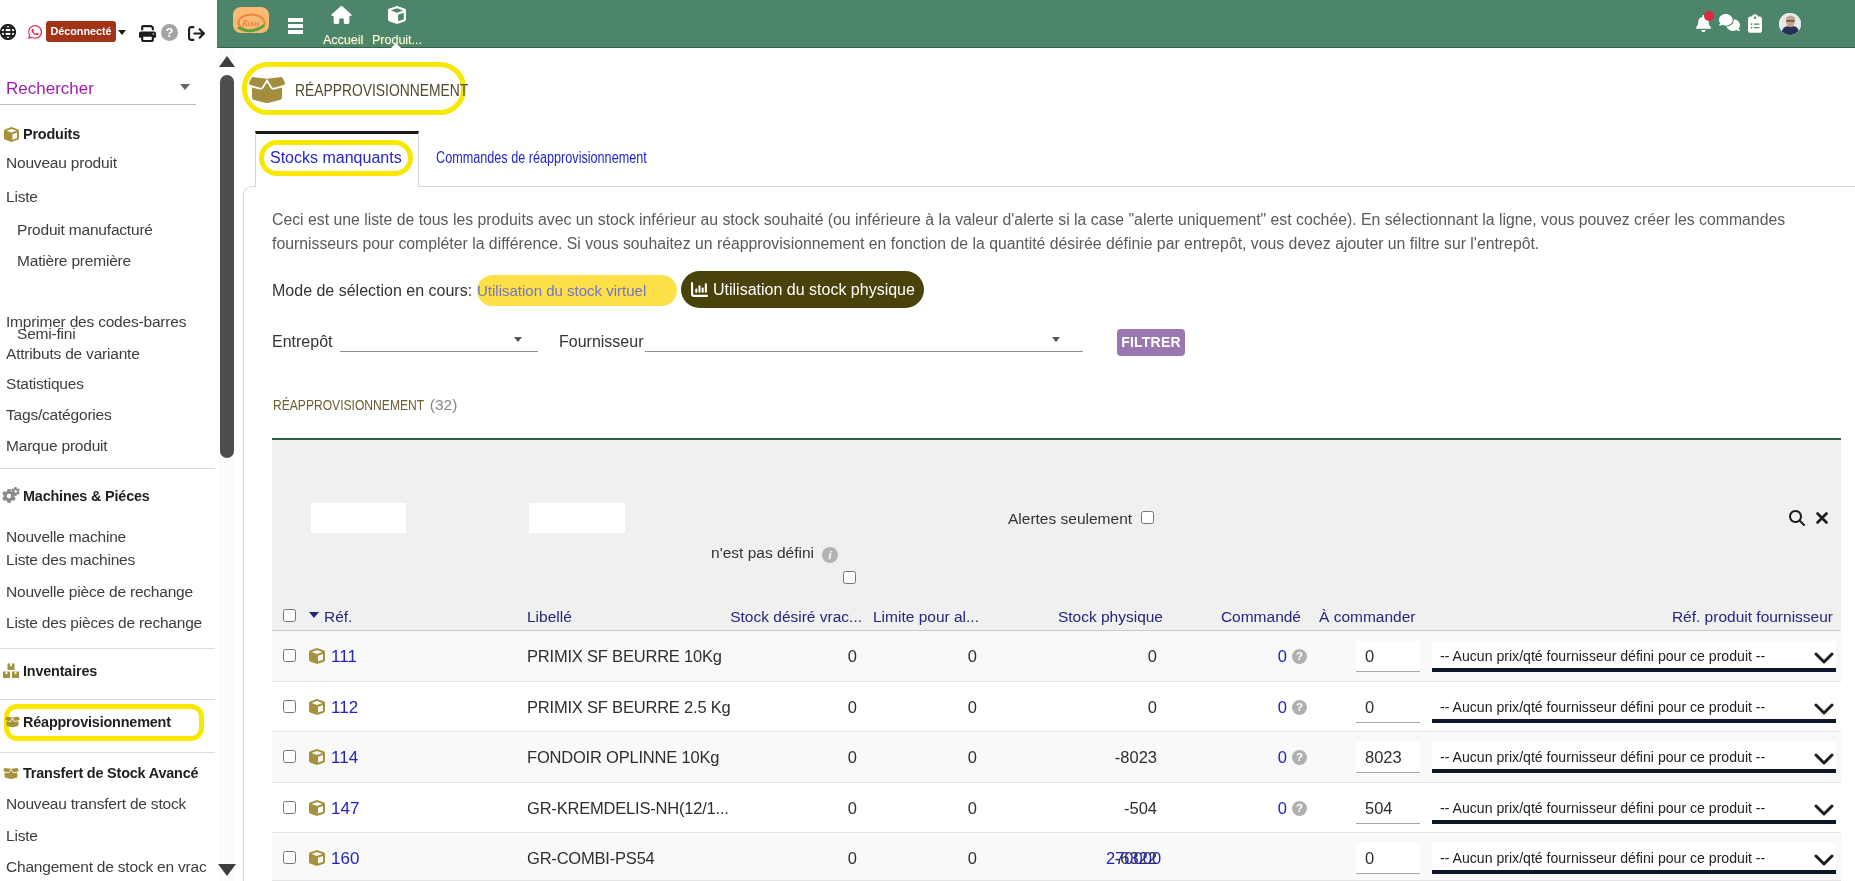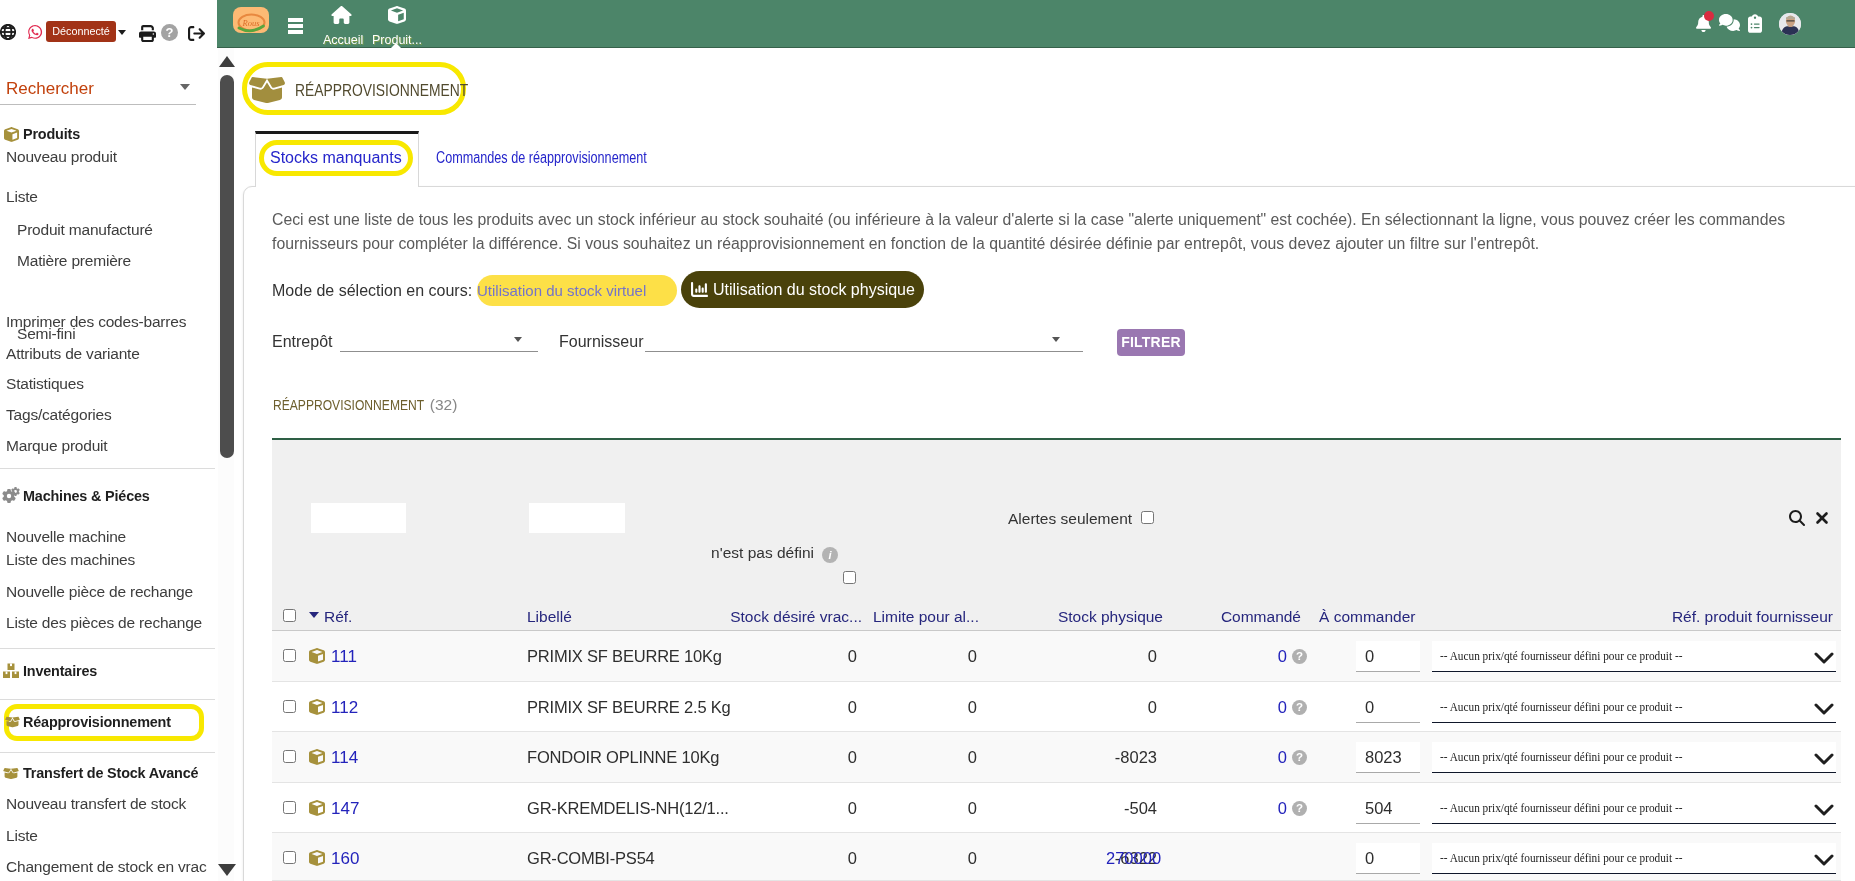--- a/index.html
+++ b/index.html
@@ -27,42 +27,42 @@
   border-right:4.5px solid transparent; border-top:5.5px solid #555; }
 
 .th { position:absolute; color:#26267d; font-size:15.5px; white-space:nowrap; }
 .cb { position:absolute; width:13px; height:13px; border:1px solid #767676;
   border-radius:2.5px; background:#fff; }
 .num { position:absolute; color:#2e2e2e; font-size:16.5px; white-space:nowrap; }
 .blue { color:#2323bb; }
 .qinput { position:absolute; width:64px; height:31px; background:#fff;
   border:none; border-bottom:1px solid #a9a9a9; font-size:16.5px; color:#2e2e2e; padding-left:9px; }
 .qsel { position:absolute; width:404px; height:31px; background:#fff;
-  border-bottom:1px solid #0f172a; font-size:12px; color:#222; line-height:30px;
-  padding-left:8px; white-space:nowrap;font-family:Liberation Serif, serif;}
+  border-bottom:4px solid #0f172a; font-size:15px; color:#222; line-height:30px;
+  padding-left:8px; white-space:nowrap;}
 .qm { position:absolute; width:15px; height:15px; border-radius:50%; background:#b0b0b0;
   color:#fff; font-size:11.5px; font-weight:bold; text-align:center; line-height:15px; }
 </style>
 </head>
 <body>
 <div id="page">
 
 <svg class="abs" style="left:0;top:24px" width="16" height="16" viewBox="0 0 512 512">
  <g fill="none" stroke="#1c1c1c" stroke-width="58">
   <circle cx="256" cy="256" r="230"></circle>
   <ellipse cx="256" cy="256" rx="110" ry="230"></ellipse>
   <line x1="26" y1="256" x2="486" y2="256"></line>
   <line x1="60" y1="130" x2="452" y2="130"></line>
   <line x1="60" y1="382" x2="452" y2="382"></line>
  </g>
 </svg>
 <svg class="abs" style="left:27px;top:24px" width="16" height="16" viewBox="0 0 448 512">
  <path fill="#e12a50" d="M380.9 97.1C339 55.1 283.2 32 224.9 32c-120.7 0-218.9 98.2-218.9 218.9 0 38.6 10.1 76.3 29.2 109.5L4 480l122.8-32.2c32 17.5 68.1 26.7 104.9 26.7h.1c120.6 0 219.4-98.2 219.4-218.9 0-58.5-22.7-113.5-64.3-155.5zM224.9 438.6c-32.8 0-65-8.8-93-25.5l-6.7-4-69.8 18.3L74 359.2l-4.4-7c-18.3-29.1-28-62.8-28-97.3 0-100.9 82.1-183 183.1-183 48.9 0 94.9 19.1 129.4 53.6 34.6 34.6 53.7 80.6 53.6 129.5 0 101-82.1 183-182.8 183zm100.5-137.1c-5.5-2.8-32.6-16.1-37.6-17.9-5-1.9-8.7-2.8-12.4 2.8-3.7 5.5-14.2 17.9-17.4 21.6-3.2 3.7-6.4 4.2-11.9 1.4-32.6-16.3-54-29.1-75.5-66-5.7-9.8 5.7-9.1 16.3-30.3 1.8-3.7.9-6.9-.5-9.7-1.4-2.8-12.4-29.9-17-40.9-4.5-10.7-9-9.3-12.4-9.5-3.2-.2-6.9-.2-10.6-.2-3.7 0-9.7 1.4-14.8 6.9-5 5.5-19.4 19-19.4 46.3 0 27.3 19.9 53.7 22.6 57.4 2.8 3.7 39.1 59.7 94.8 83.8 35.2 15.2 49 16.5 66.6 13.9 10.7-1.6 32.6-13.3 37.2-26.2 4.6-12.9 4.6-24 3.2-26.2-1.3-2.4-5-3.8-10.5-6.6z"></path>
 </svg>
-<div class="abs" style="left:46px;top:21px;width:70px;height:21px;background:#a23317;border-radius:3px;color:#fff;font-size:10.8px;font-weight:normal;text-align:center;line-height:21px;">Déconnecté</div>
+<div class="abs" style="left:46px;top:21px;width:70px;height:21px;background:#a23317;border-radius:3px;color:#fff;font-size:10.8px;font-weight:bold;text-align:center;line-height:21px;">Déconnecté</div>
 <div class="abs" style="left:118px;top:30px;width:0;height:0;border-left:4px solid transparent;border-right:4px solid transparent;border-top:5px solid #1c1c1c;"></div>
 <svg class="abs" style="left:139px;top:25px" width="17" height="17" viewBox="0 0 512 512">
  <path fill="#1c1c1c" d="M128 0C92.7 0 64 28.7 64 64v96h64V64H354.7L384 93.3V160h64V93.3c0-17-6.7-33.3-18.7-45.3L400 18.7C388 6.7 371.7 0 354.7 0H128zM384 352v32 64H128V384 368 352H384zm64 32h32c17.7 0 32-14.3 32-32V256c0-35.3-28.7-64-64-64H64c-35.3 0-64 28.7-64 64v96c0 17.7 14.3 32 32 32H64v64c0 35.3 28.7 64 64 64H384c35.3 0 64-28.7 64-64V384zM432 248a24 24 0 1 1 0 48 24 24 0 1 1 0-48z"></path>
 </svg>
 <div class="abs" style="left:161px;top:24px;width:17px;height:17px;border-radius:50%;background:#a3a3a3;color:#fff;font-weight:bold;font-size:13px;text-align:center;line-height:17px;">?</div>
 <svg class="abs" style="left:188px;top:25px" width="17" height="17" viewBox="0 0 512 512">
  <path fill="#1c1c1c" d="M502.6 278.6c12.5-12.5 12.5-32.8 0-45.3l-128-128c-12.5-12.5-32.8-12.5-45.3 0s-12.5 32.8 0 45.3L402.7 224 192 224c-17.7 0-32 14.3-32 32s14.3 32 32 32l210.7 0-73.4 73.4c-12.5 12.5-12.5 32.8 0 45.3s32.8 12.5 45.3 0l128-128zM160 96c17.7 0 32-14.3 32-32s-14.3-32-32-32L96 32C43 32 0 75 0 128L0 384c0 53 43 96 96 96l64 0c17.7 0 32-14.3 32-32s-14.3-32-32-32l-64 0c-17.7 0-32-14.3-32-32l0-256c0-17.7 14.3-32 32-32l64 0z"></path>
 </svg>
 
 <div id="topbar">
@@ -106,29 +106,29 @@
    <ellipse cx="11.5" cy="8" rx="4.6" ry="5.4" fill="#c9a183"></ellipse>
    <path d="M7 4.5 Q11.5 1.5 16 4.5 L16 6 L7 6 Z" fill="#b5a894"></path>
    <line x1="7.5" y1="7.8" x2="15.5" y2="7.8" stroke="#44413c" stroke-width="1.3"></line>
    <path d="M6.5 13.5 Q11.5 10.5 16.5 13.5 L16.5 15 L6.5 15 Z" fill="#98999c"></path>
    <path d="M2 22 Q3 13.5 8 13.5 L15 13.5 Q20 13.5 20.5 22 Z" fill="#2a3154"></path>
    <rect x="9.5" y="10.5" width="4" height="3.4" fill="#c9a183"></rect>
   </svg>
  </div>
 </div>
 
-<div class="abs" style="left:6px;top:79px;color:#c2410c;font-size:17px;">Rechercher</div>
+<div class="abs" style="left:6px;top:79px;color:#a21caf;font-size:17px;">Rechercher</div>
 <div class="abs" style="left:180px;top:84px;width:0;height:0;border-left:5px solid transparent;border-right:5px solid transparent;border-top:6px solid #666;"></div>
 <div class="abs" style="left:0;top:104px;width:196px;height:1px;background:#bdbdbd;"></div>
 
 <svg class="abs" style="left:4px;top:127px" width="15" height="15" viewBox="0 0 512 512">
       <path fill="#a6913c" d="M234.5 5.7c13.9-5 29.1-5 43.1 0l192 68.6C495 83.4 512 107.5 512 134.6v242.9c0 27.1-17 51.2-42.5 60.3l-192 68.6c-13.9 5-29.1 5-43.1 0l-192-68.6C17 428.6 0 404.5 0 377.4V134.6c0-27.1 17-51.2 42.5-60.3l192-68.6zM256 66L82.3 128 256 190l173.7-62L256 66zm32 368.6l160-57.1v-188L288 246.6v188z"></path>
     </svg>
 <div class="mb" style="left:23px;top:125px;">Produits</div>
-<div class="mi" style="left:6px;top:148px;">Nouveau produit</div>
+<div class="mi" style="left:6px;top:154px;">Nouveau produit</div>
 <div class="mi" style="left:6px;top:188px;">Liste</div>
 <div class="mi" style="left:17px;top:221px;">Produit manufacturé</div>
 <div class="mi" style="left:17px;top:252px;">Matière première</div>
 <div class="mi" style="left:17px;top:281px;margin-top:44px;">Semi-fini</div>
 <div class="mi" style="left:6px;top:313px;">Imprimer des codes-barres</div>
 <div class="mi" style="left:6px;top:345px;">Attributs de variante</div>
 <div class="mi" style="left:6px;top:375px;">Statistiques</div>
 <div class="mi" style="left:6px;top:406px;">Tags/catégories</div>
 <div class="mi" style="left:6px;top:437px;">Marque produit</div>
 <div class="mi" style="left:6px;top:528px;">Nouvelle machine</div>

